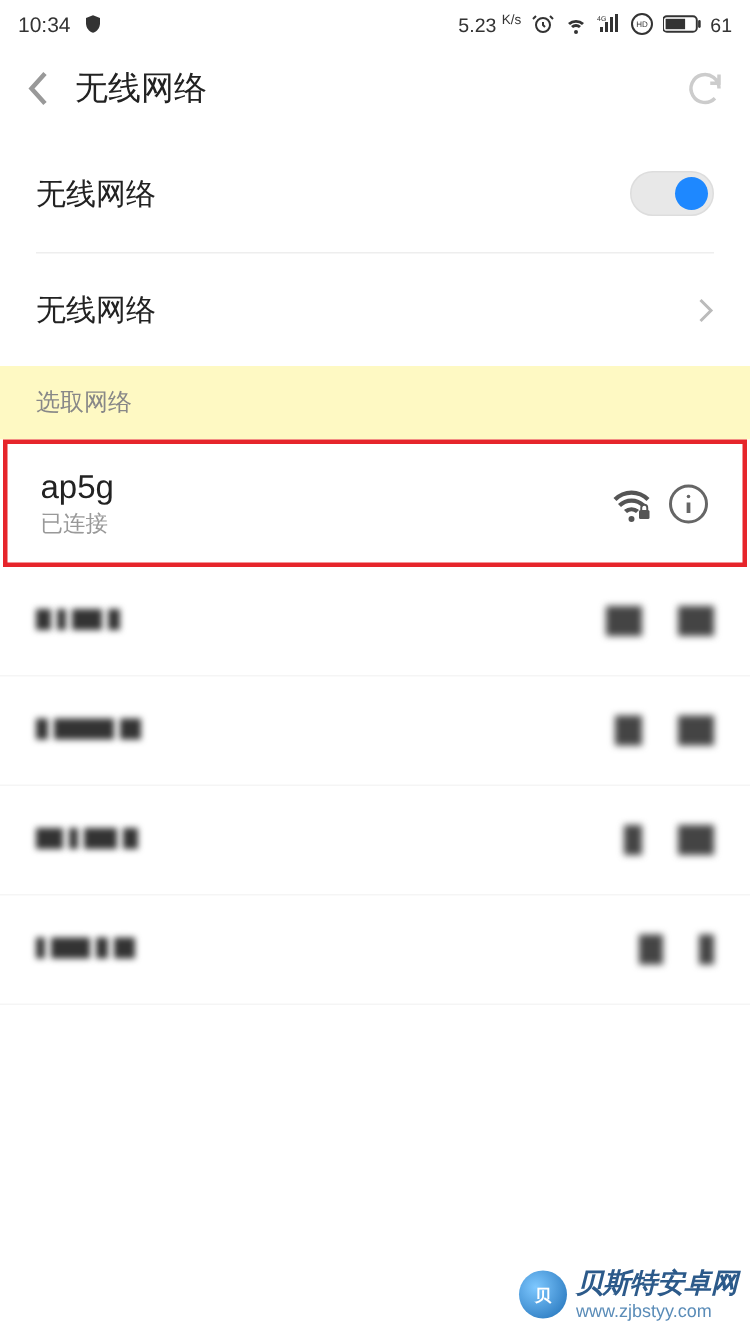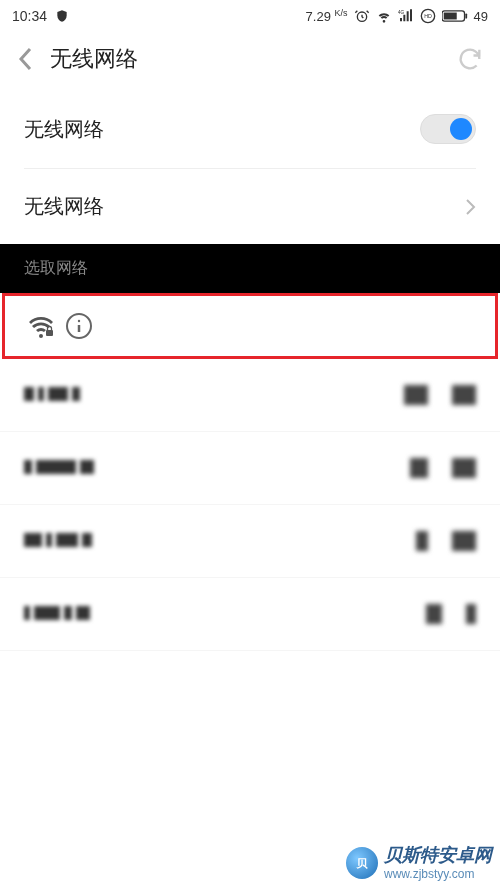--- a/index.html
+++ b/index.html
@@ -59,21 +59,21 @@
       position: absolute;
       right: 3px;
       top: 3px;
       width: 22px;
       height: 22px;
       border-radius: 50%;
       background: #1e88ff;
     }
     .chevron { color: #bbb; display: flex; }
     .list-header {
-      background: #000000;
+      background: #fef9c3;
       padding: 14px 24px;
       font-size: 16px;
       color: #888;
     }
     .network-list { }
     .network-item {
       display: flex;
       align-items: center;
       padding: 18px 24px;
       border-bottom: 1px solid #f0f0f0;
@@ -143,42 +143,42 @@
 <body>
 
 <div class="status-bar">
   <div class="status-left">
     <span>10:34</span>
     <svg class="shield-icon" viewBox="0 0 24 24" fill="#333">
         <path d="M12 2L4 5v6c0 5 3.4 9.7 8 11 4.6-1.3 8-6 8-11V5l-8-3z"></path>
       </svg>
   </div>
   <div class="status-right">
-    <span class="speed"><span>7.29</span> <sup>K/s</sup></span>
+    <span class="speed"><span>5.23</span> <sup>K/s</sup></span>
     <svg width="16" height="16" viewBox="0 0 24 24" fill="none" stroke="#333" stroke-width="2">
         <circle cx="12" cy="13" r="7"></circle>
         <path d="M12 10v3l2 2M5 4L2 7M19 4l3 3"></path>
       </svg>
     <svg width="16" height="16" viewBox="0 0 24 24" fill="#333">
         <path d="M12 18a2 2 0 100 4 2 2 0 000-4zm-5-4a8 8 0 0110 0l-2 2a5 5 0 00-6 0l-2-2zm-3-3a12 12 0 0116 0l-2 2a9 9 0 00-12 0l-2-2z"></path>
       </svg>
     <svg width="16" height="16" viewBox="0 0 24 24" fill="#333">
         <path d="M3 20h3v-5H3v5zm5 0h3V10H8v10zm5 0h3V5h-3v15zm5 0h3V2h-3v18z"></path>
         <text x="0" y="9" font-size="7" fill="#333">4G</text>
       </svg>
     <svg width="16" height="16" viewBox="0 0 24 24" fill="none" stroke="#333" stroke-width="2">
         <circle cx="12" cy="12" r="10"></circle>
         <text x="12" y="15" font-size="8" text-anchor="middle" fill="#333" stroke="none">HD</text>
       </svg>
     <svg width="26" height="14" viewBox="0 0 30 14">
         <rect x="0" y="1" width="26" height="12" rx="3" fill="none" stroke="#333" stroke-width="1.5"></rect>
         <rect x="2" y="3" width="15" height="8" fill="#333"></rect>
         <rect x="27" y="4" width="2" height="6" rx="1" fill="#333"></rect>
       </svg>
-    <span>49</span>
+    <span>61</span>
   </div>
 </div>
 
 <div class="header">
   <div class="back-btn">
     <svg width="18" height="28" viewBox="0 0 18 28" fill="none" stroke="#999" stroke-width="3">
         <path d="M14 4L5 14l9 10"></path>
       </svg>
   </div>
   <div class="header-title">无线网络</div>
@@ -201,20 +201,24 @@
           <path d="M3 3l7 7-7 7"></path>
         </svg>
     </div>
   </div>
 </div>
 
 <div class="list-header">选取网络</div>
 
 <div class="network-list">
   <div class="network-item highlighted">
+    <div class="network-text">
+      <div class="network-name">ap5g</div>
+      <div class="network-status">已连接</div>
+    </div>
     <div class="wifi-icon">
       <svg width="28" height="24" viewBox="0 0 28 24" fill="#555">
           <path d="M14 20a2 2 0 100 4 2 2 0 000-4zm-5-4a8 8 0 0110 0l-2 2a5 5 0 00-6 0l-2-2zm-4-4a13 13 0 0118 0l-2 2a10 10 0 00-14 0l-2-2zm-3-4a17 17 0 0124 0l-2 2a14 14 0 00-20 0l-2-2z"></path>
           <rect x="19" y="16" width="7" height="6" rx="1" fill="#555"></rect>
           <path d="M20.5 16v-1.5a2 2 0 014 0V16" fill="none" stroke="#555" stroke-width="1.3"></path>
         </svg>
     </div>
     <div class="info-icon">
       <svg width="28" height="28" viewBox="0 0 28 28" fill="none" stroke="#666" stroke-width="2">
           <circle cx="14" cy="14" r="12"></circle>

